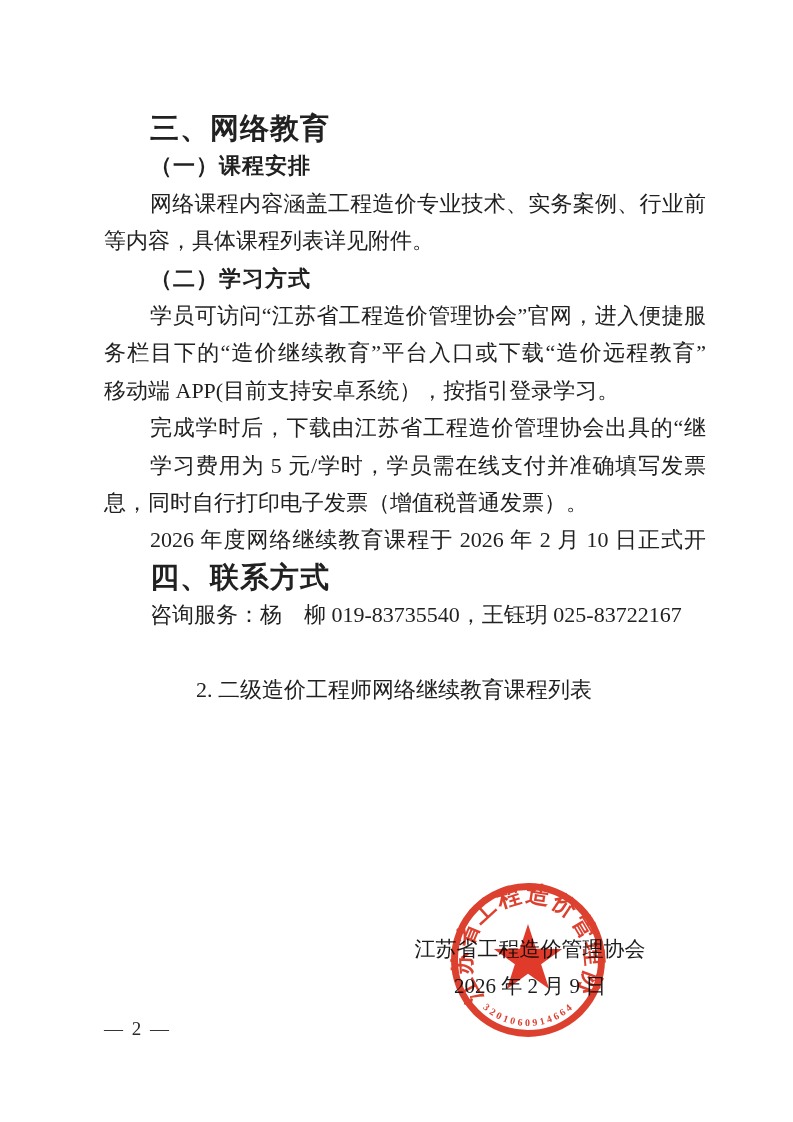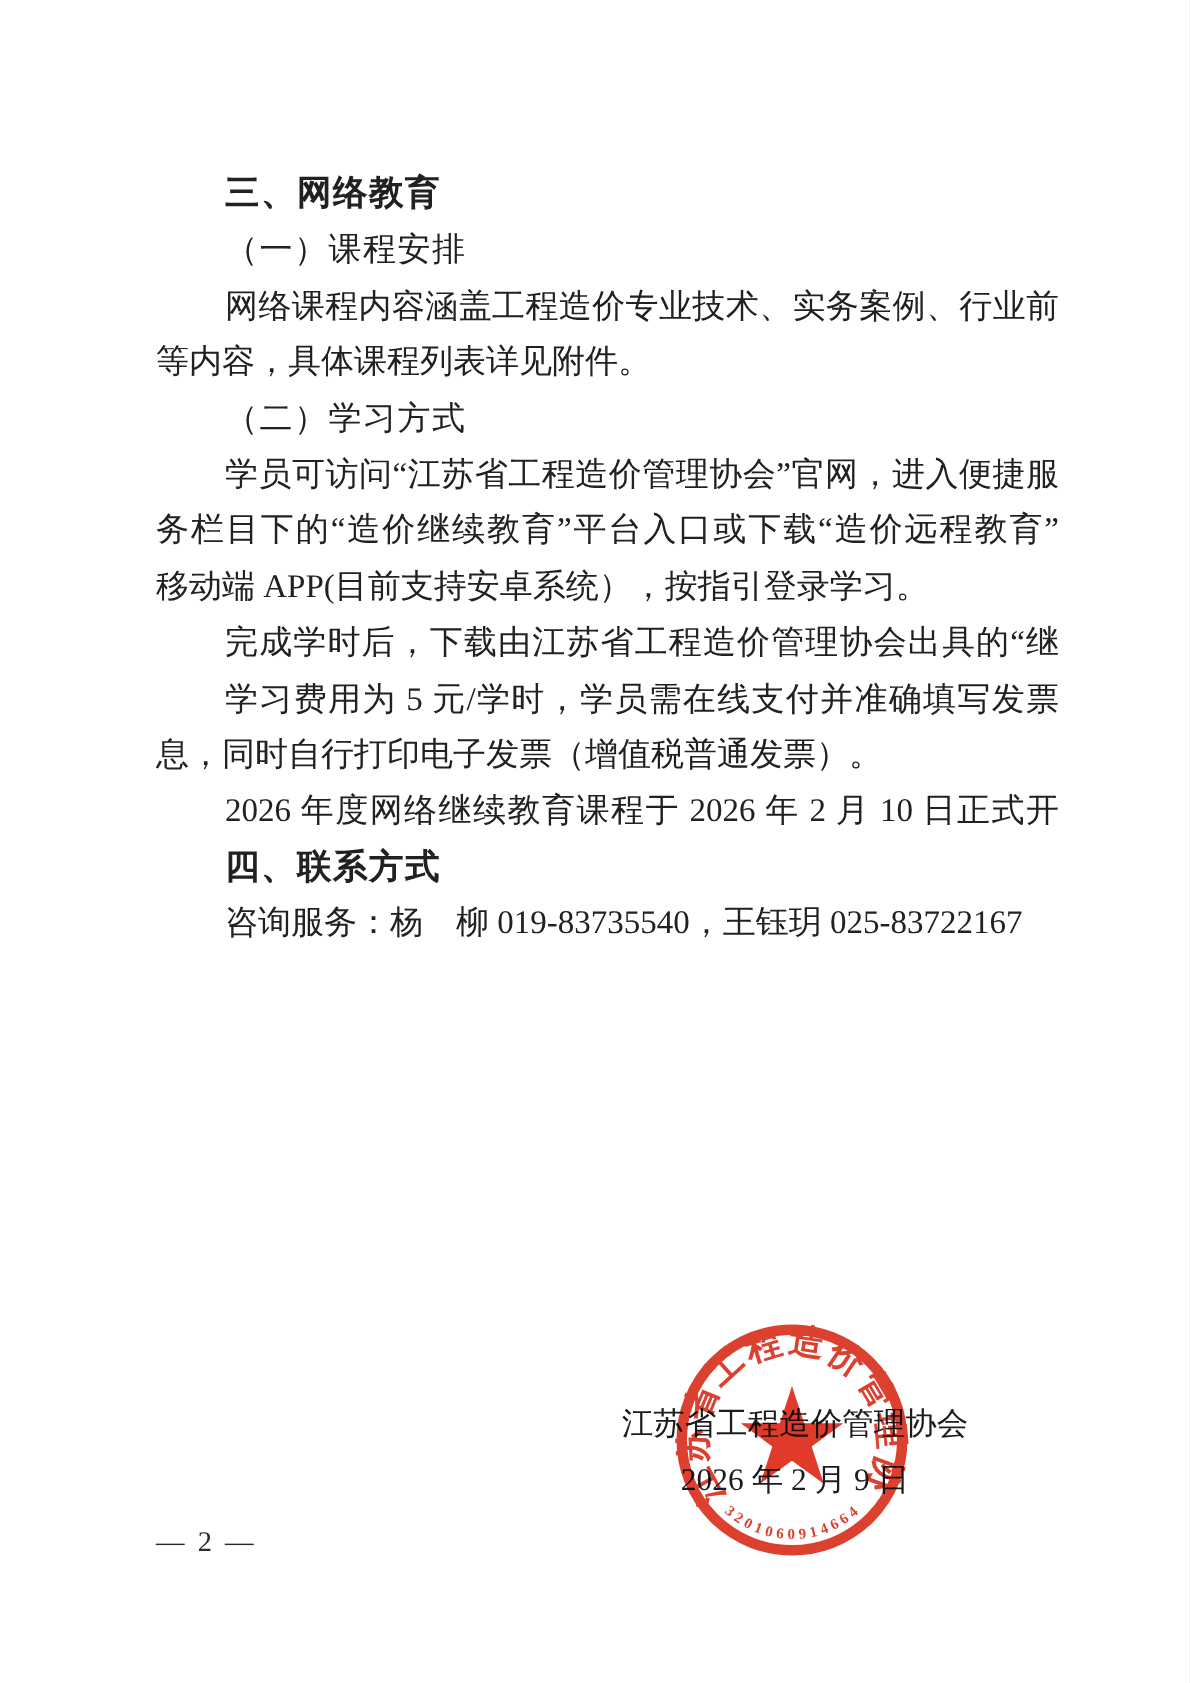--- a/index.html
+++ b/index.html
@@ -28,25 +28,26 @@
   .indent2 { text-indent:92px; }
   .just {
     white-space:normal;
     text-align:justify;
     text-align-last:justify;
     overflow:hidden;
   }
   .head {
     font-family:"Liberation Sans","DejaVu Sans",sans-serif;
     font-weight:bold;
-    font-size:23px;
+    font-size:29px;
     letter-spacing:1px;
   }
   .sub {
     letter-spacing:1px;
+    font-weight:bold;
   }
   .sp { height:37.4px; }
   .signature {
     position:absolute;
     left:385px; top:931px; width:290px;
     text-align:center;
     font-size:21px;
     color:#1c1c1c;
     z-index:2;
   }
@@ -85,20 +86,21 @@
     <div class="ln indent just">学员可访问“江苏省工程造价管理协会”官网，进入便捷服</div>
     <div class="ln just">务栏目下的“造价继续教育”平台入口或下载“造价远程教育”</div>
     <div class="ln">移动端 APP(目前支持安卓系统），按指引登录学习。</div>
     <div class="ln indent just">完成学时后，下载由江苏省工程造价管理协会出具的“继续</div>
     <div class="ln indent just">学习费用为 5 元/学时，学员需在线支付并准确填写发票信</div>
     <div class="ln">息，同时自行打印电子发票（增值税普通发票）。</div>
     <div class="ln indent just">2026 年度网络继续教育课程于 2026 年 2 月 10 日正式开通。</div>
     <div class="ln indent head">四、联系方式</div>
     <div class="ln indent">咨询服务：杨　柳 019-83735540，王钰玥 025-83722167</div>
     <div class="sp"></div>
+    <div class="ln indent2">2. 二级造价工程师网络继续教育课程列表</div>
   </div>
 
   <div class="signature">
     <div class="ln">江苏省工程造价管理协会</div>
     <div class="ln">2026 年 2 月 9 日</div>
   </div>
 
   <svg class="seal" viewBox="0 0 160 160" aria-hidden="true">
     <circle cx="80" cy="80" r="73.5" fill="none" stroke="#d9301e" stroke-width="7"></circle>
     <defs>

